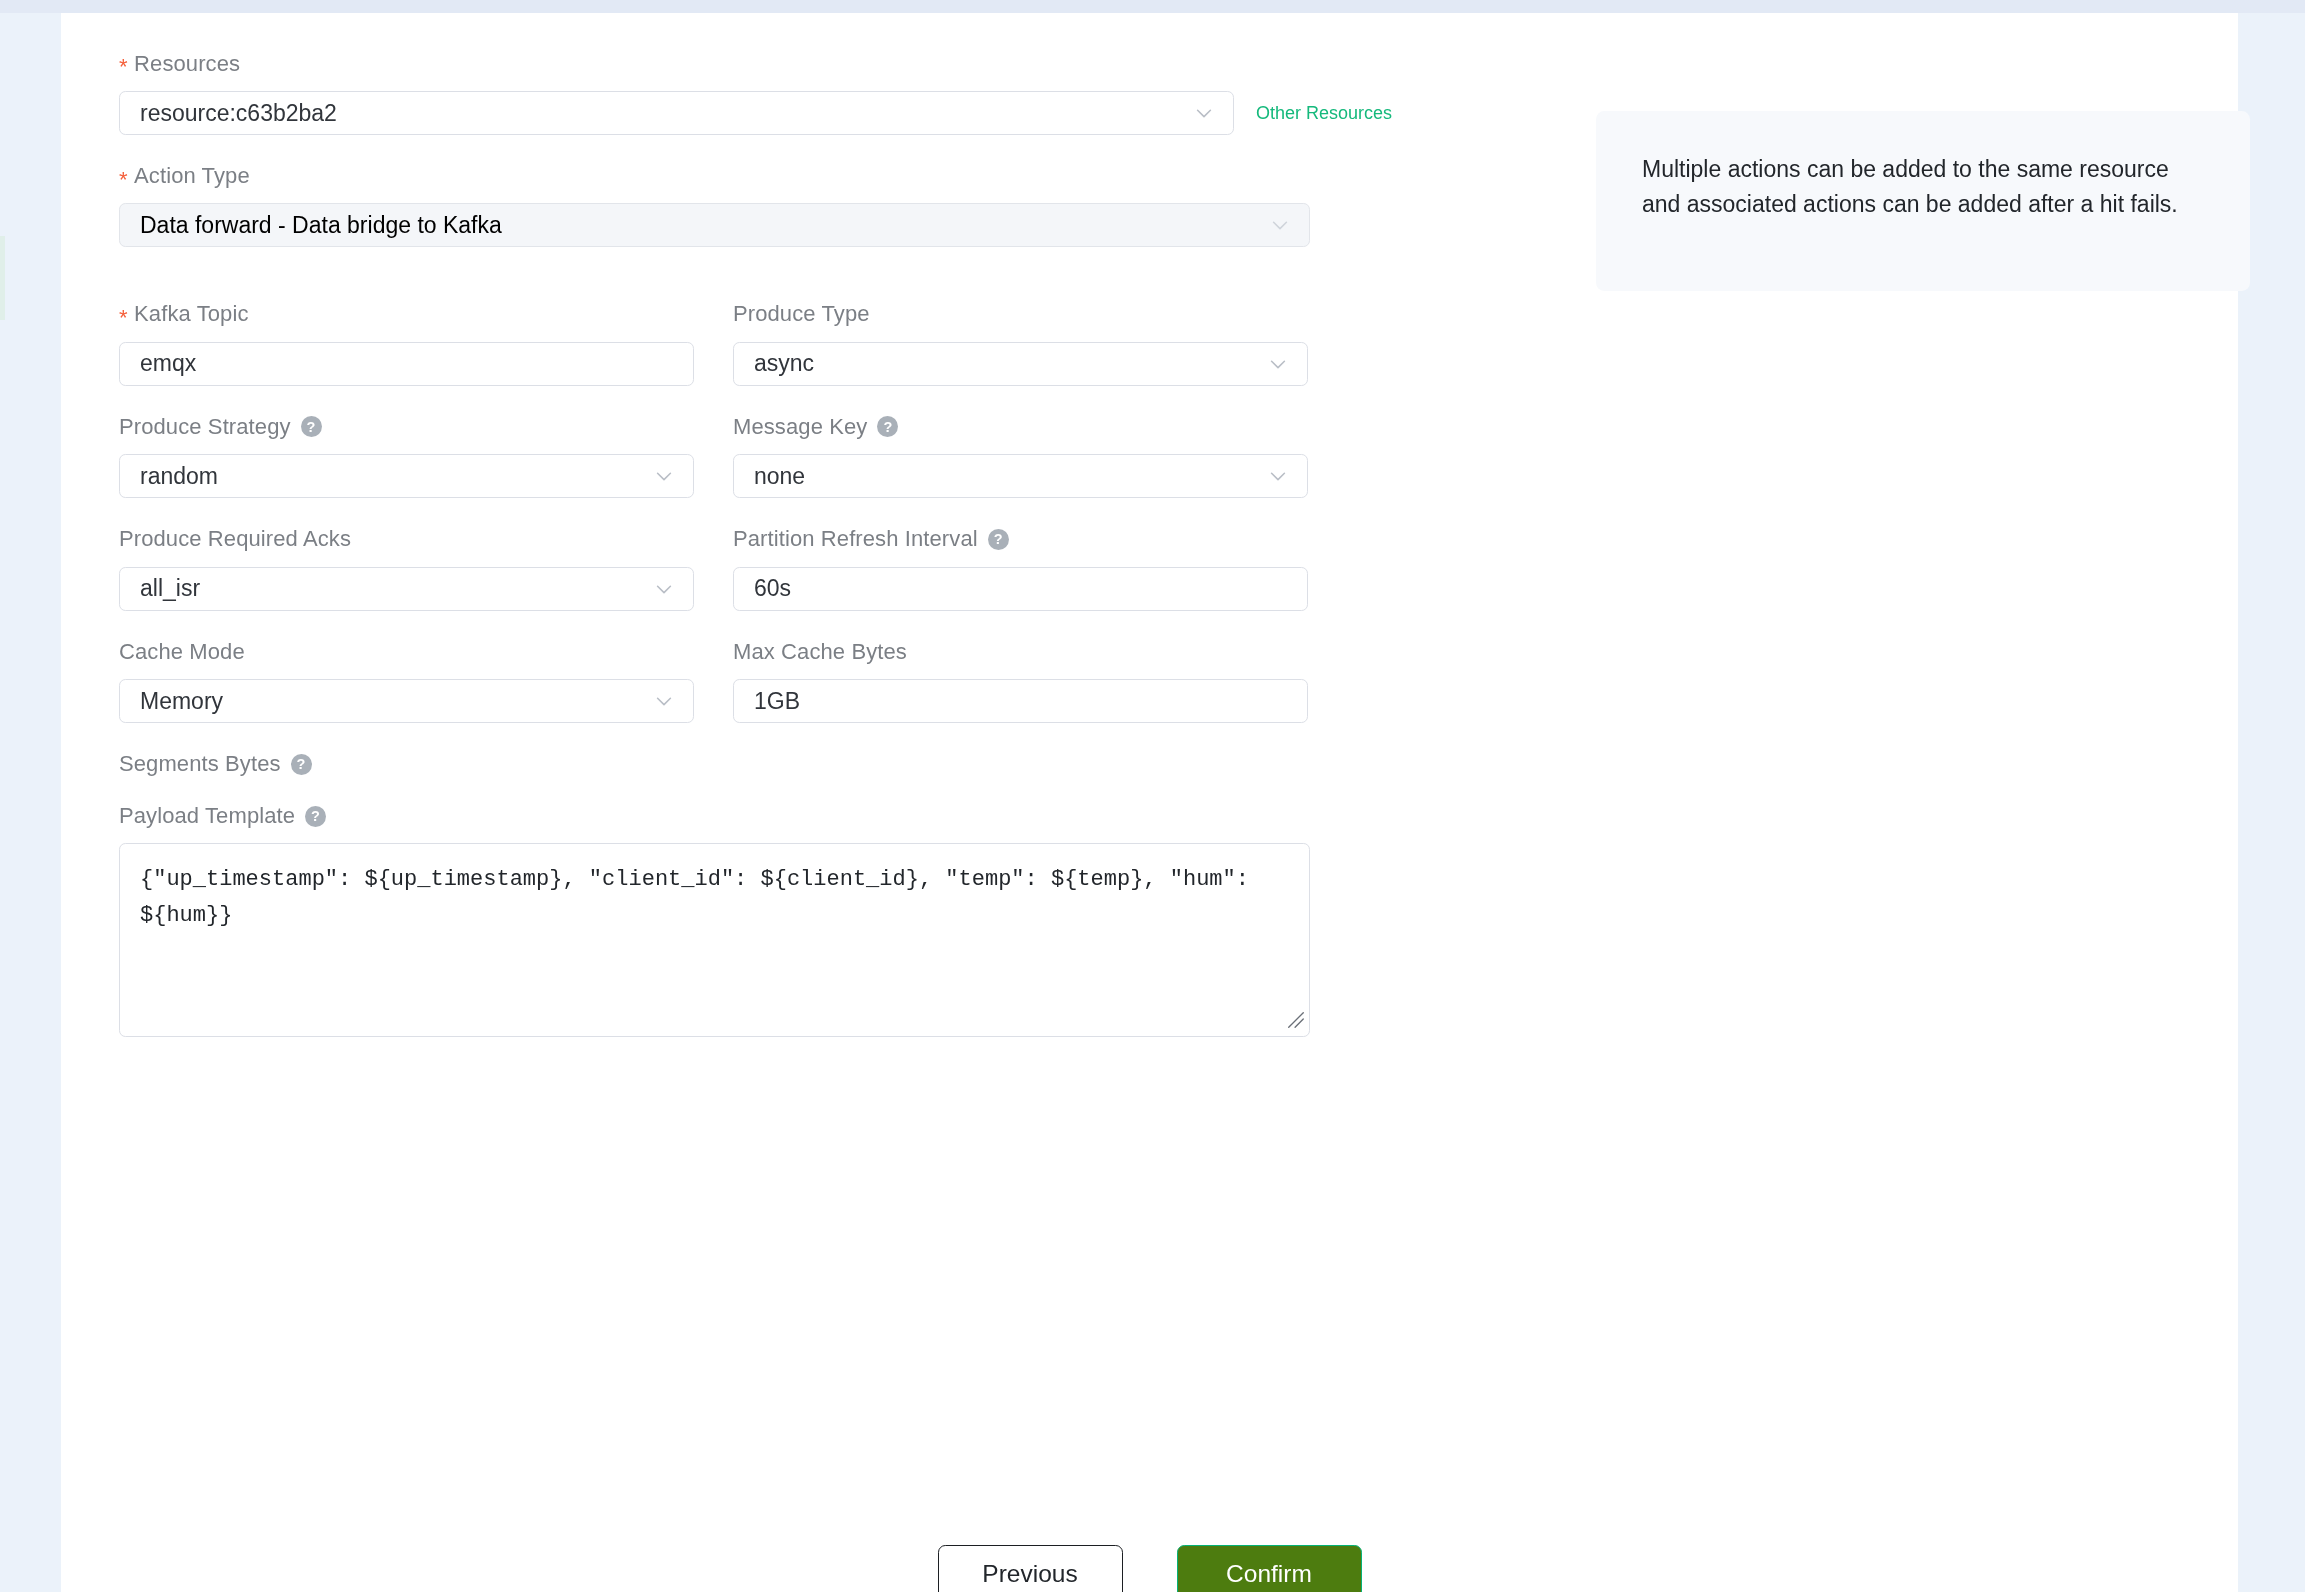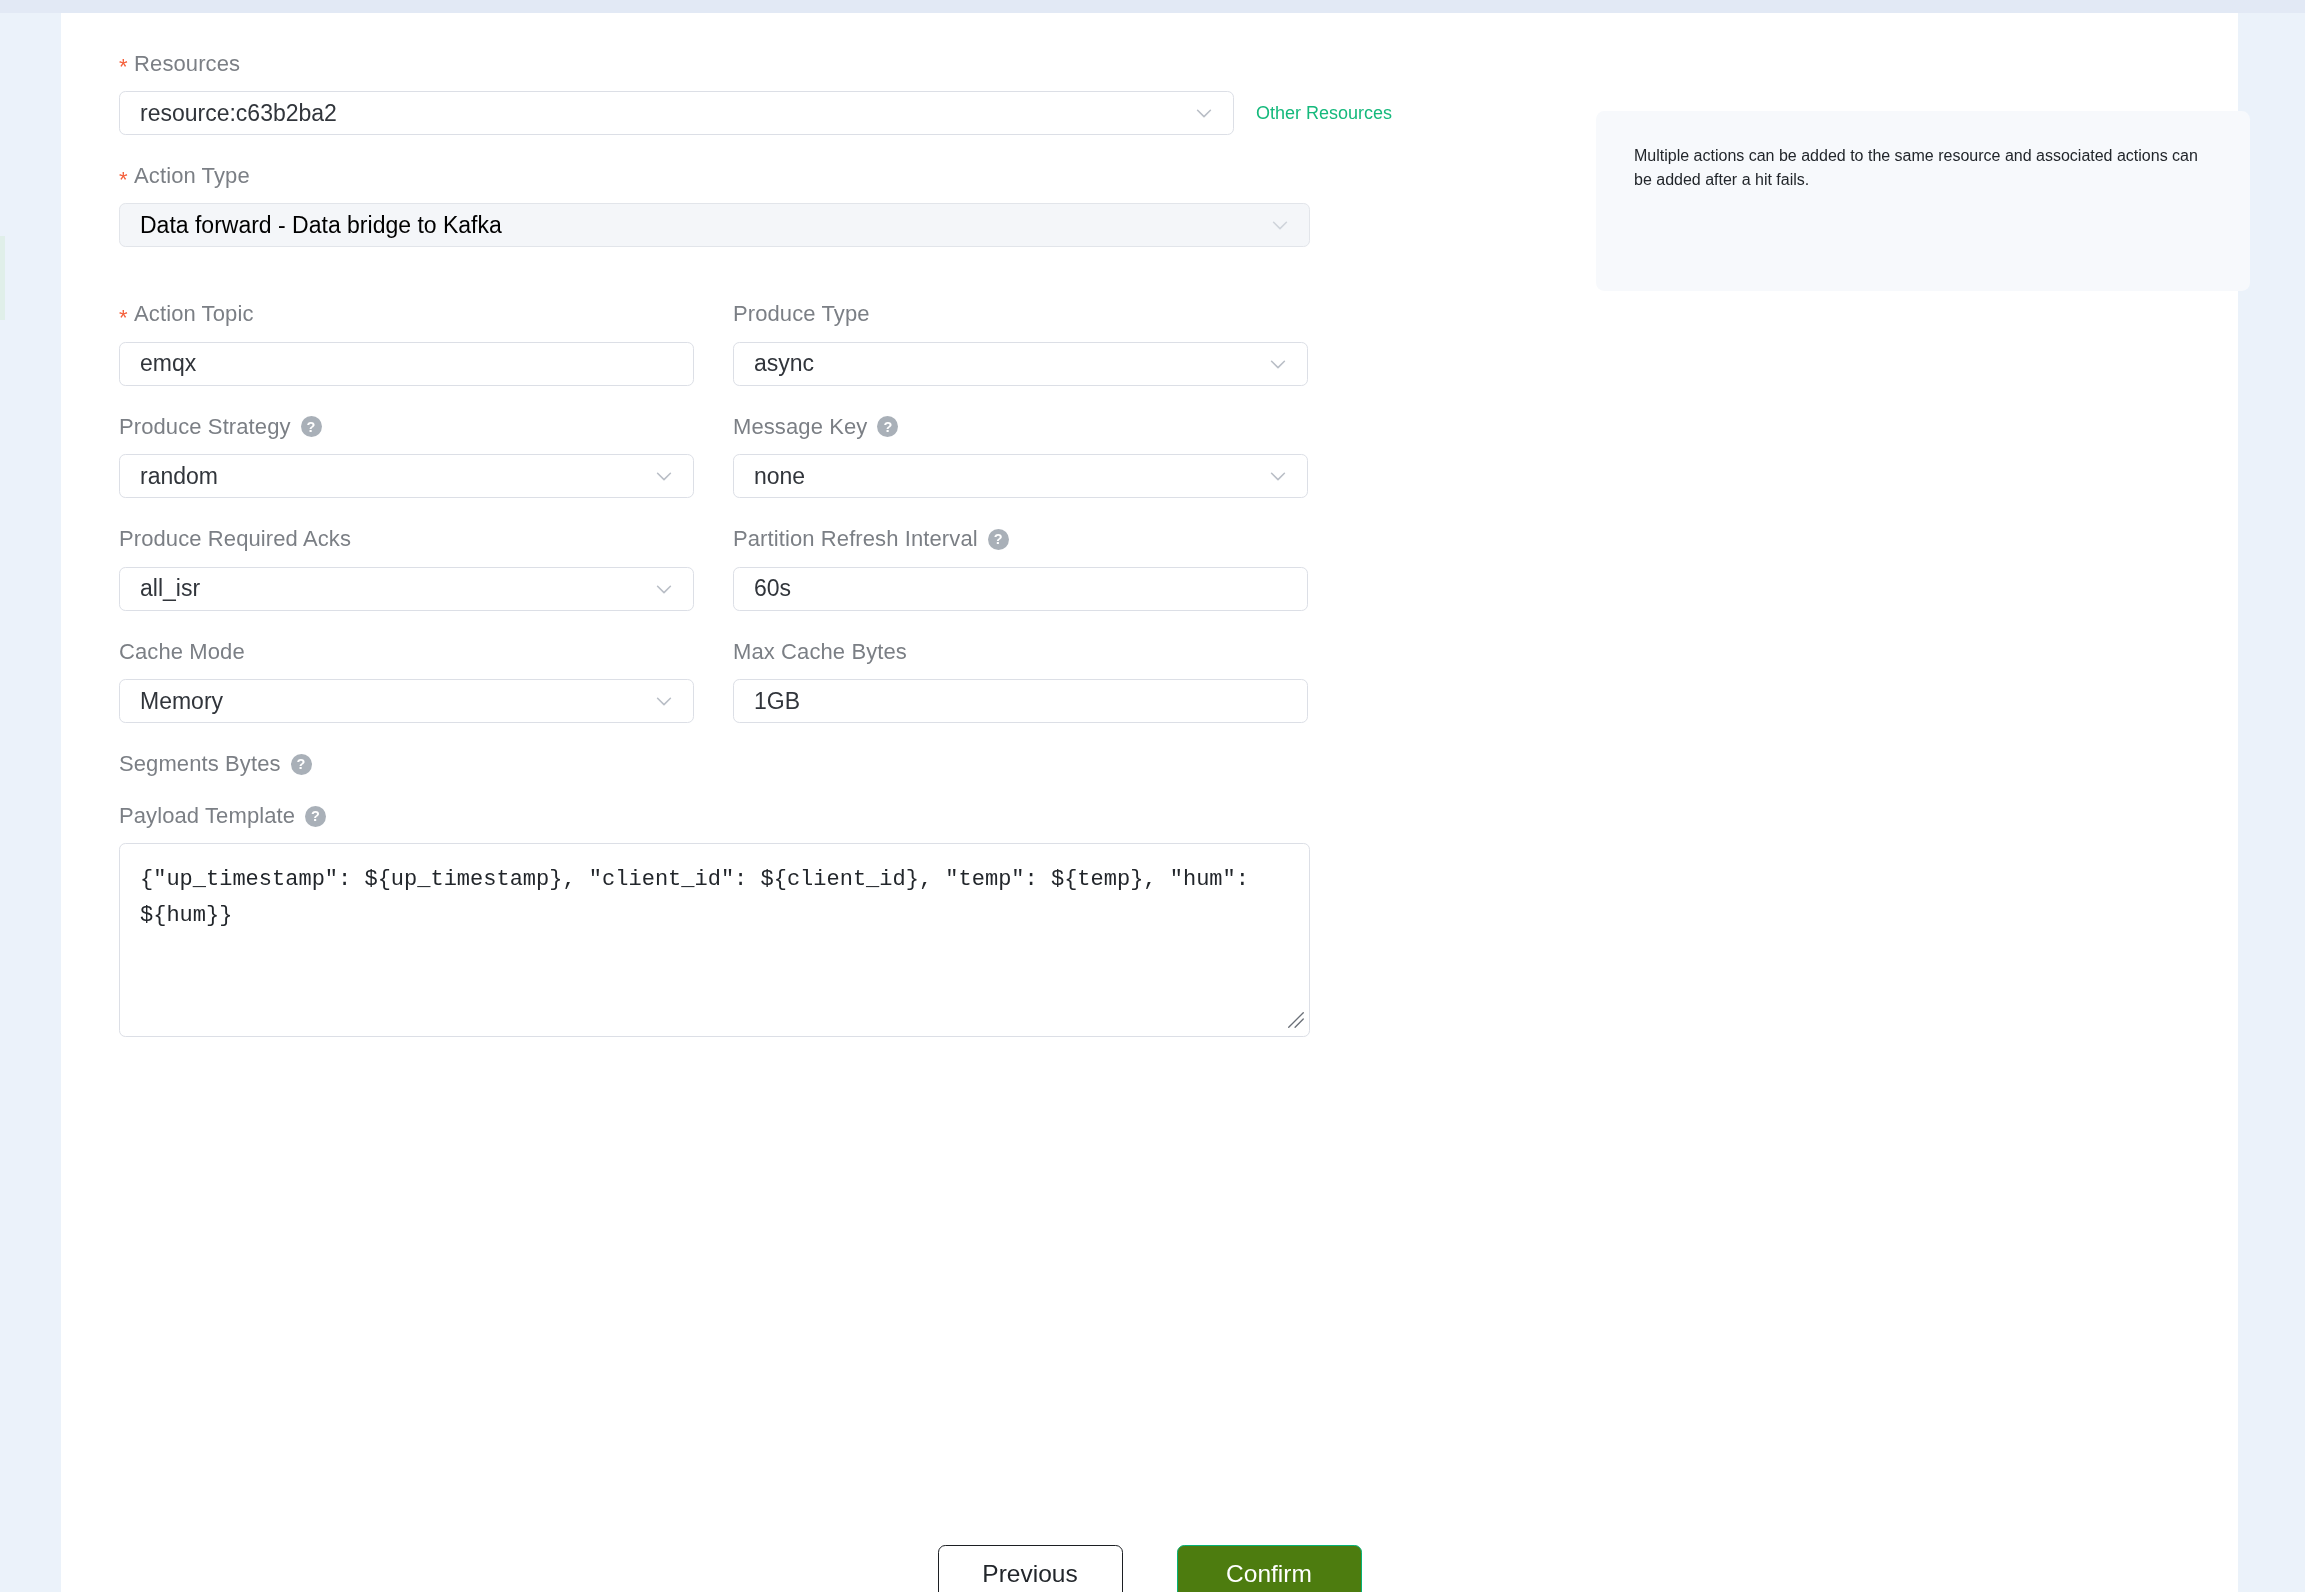--- a/index.html
+++ b/index.html
@@ -157,22 +157,22 @@
     position: absolute;
     left: 1535px;
     top: 98px;
     width: 654px;
     min-height: 180px;
     background: #f7f9fc;
     border-radius: 8.2px;
     padding: 33px 38px 38px 38px;
   }
   .info-panel p {
-    margin: 0;
-    font-size: 16px;
+    margin: 8px;
+    font-size: 23px;
     line-height: 1.52;
     color: #22262b;
   }
 
   
   .textarea-box {
     position: relative;
     width: 1191px;
     height: 194px;
     border: 1.5px solid #dcdfe6;
@@ -277,21 +277,21 @@
                 <polyline points="5,9 12,16 19,9"></polyline>
               </svg>
           </span>
         </div>
       </div>
 
       <div class="row">
         <div class="col">
           <div class="label">
             <span class="req-star">*</span>
-            <span>Action Topic</span>
+            <span>Kafka Topic</span>
           </div>
           <div class="field">
             <span class="val">emqx</span>
           </div>
         </div>
         <div class="col">
           <div class="label">
             <span>Produce Type</span>
           </div>
           <div class="field">

